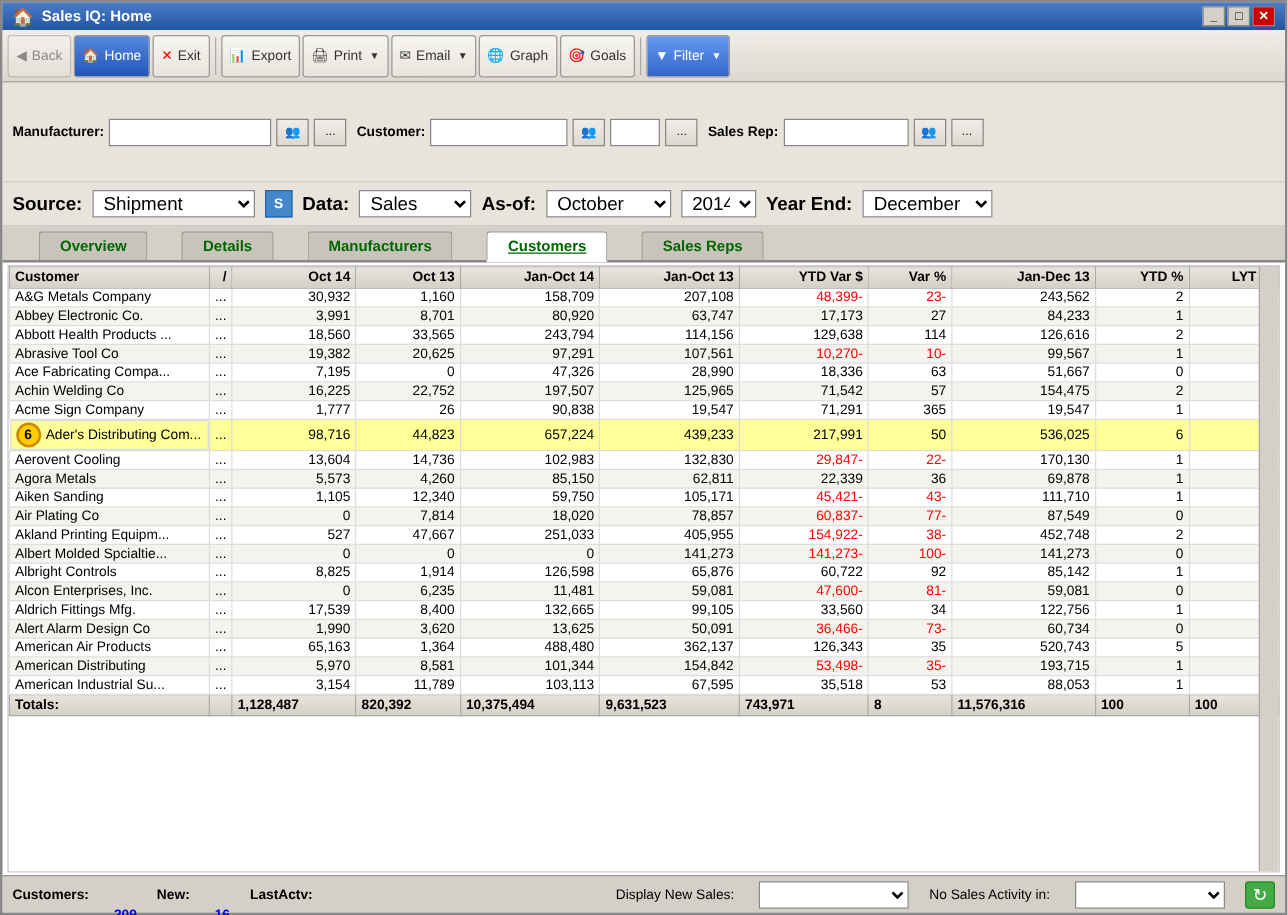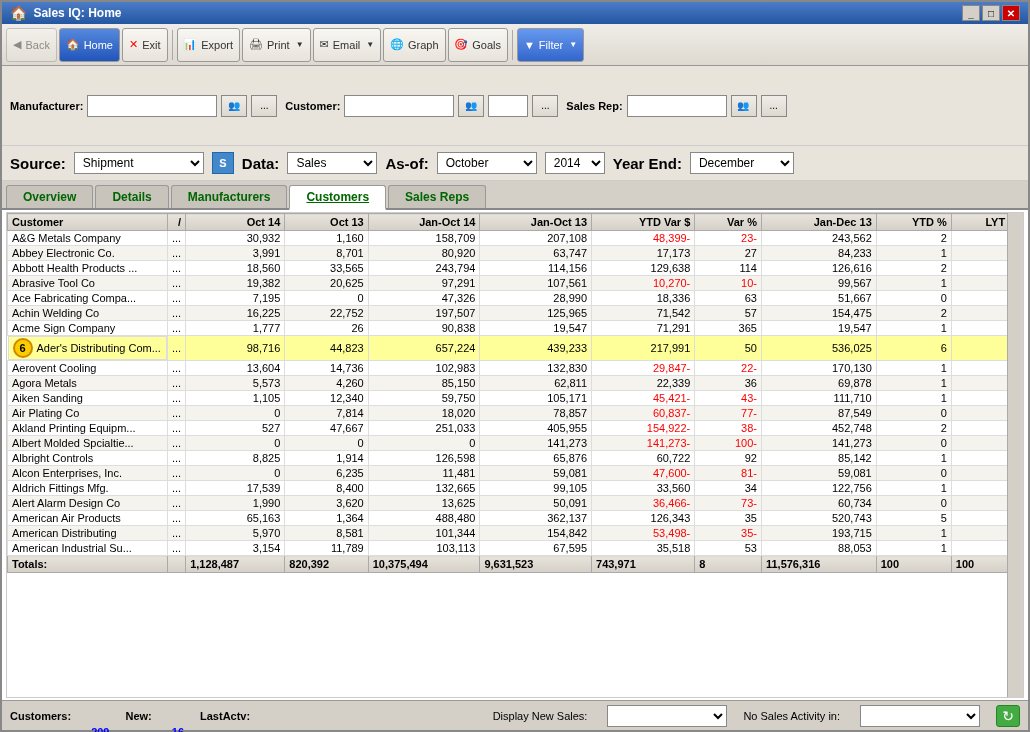--- a/index.html
+++ b/index.html
@@ -82,21 +82,21 @@
       background: #e8e4dc;
       padding: 6px 8px;
       border-bottom: 1px solid #ccc;
       display: flex;
       align-items: center;
       gap: 8px;
     }
     .filter-label { font-weight: bold; font-size: 15px; }
     .filter-select {
       height: 22px; border: 1px solid #888; background: white;
-      padding: 0 4px; font-size: 12px; cursor: pointer;
+      padding: 0 4px; font-size: 15px; cursor: pointer;
     }
     .filter-s-btn {
       height: 22px; width: 22px; background: #4488cc; color: white;
       border: 1px solid #2266aa; font-size: 11px; font-weight: bold;
       display: flex; align-items: center; justify-content: center; cursor: pointer;
     }
 
     
     .tabs {
       background: #d4d0c8;
@@ -108,20 +108,21 @@
     .tab {
       padding: 4px 16px;
       cursor: pointer;
       border: 1px solid #999;
       border-bottom: none;
       background: #c8c4bc;
       font-size: 12px;
       color: #006600;
       font-weight: bold;
       border-radius: 3px 3px 0 0;
+      margin-left: 25px;
     }
     .tab.active {
       background: white;
       border-bottom: 2px solid white;
       margin-bottom: -2px;
       color: #006600;
       text-decoration: underline;
     }
     .drill-hint {
       color: red;

